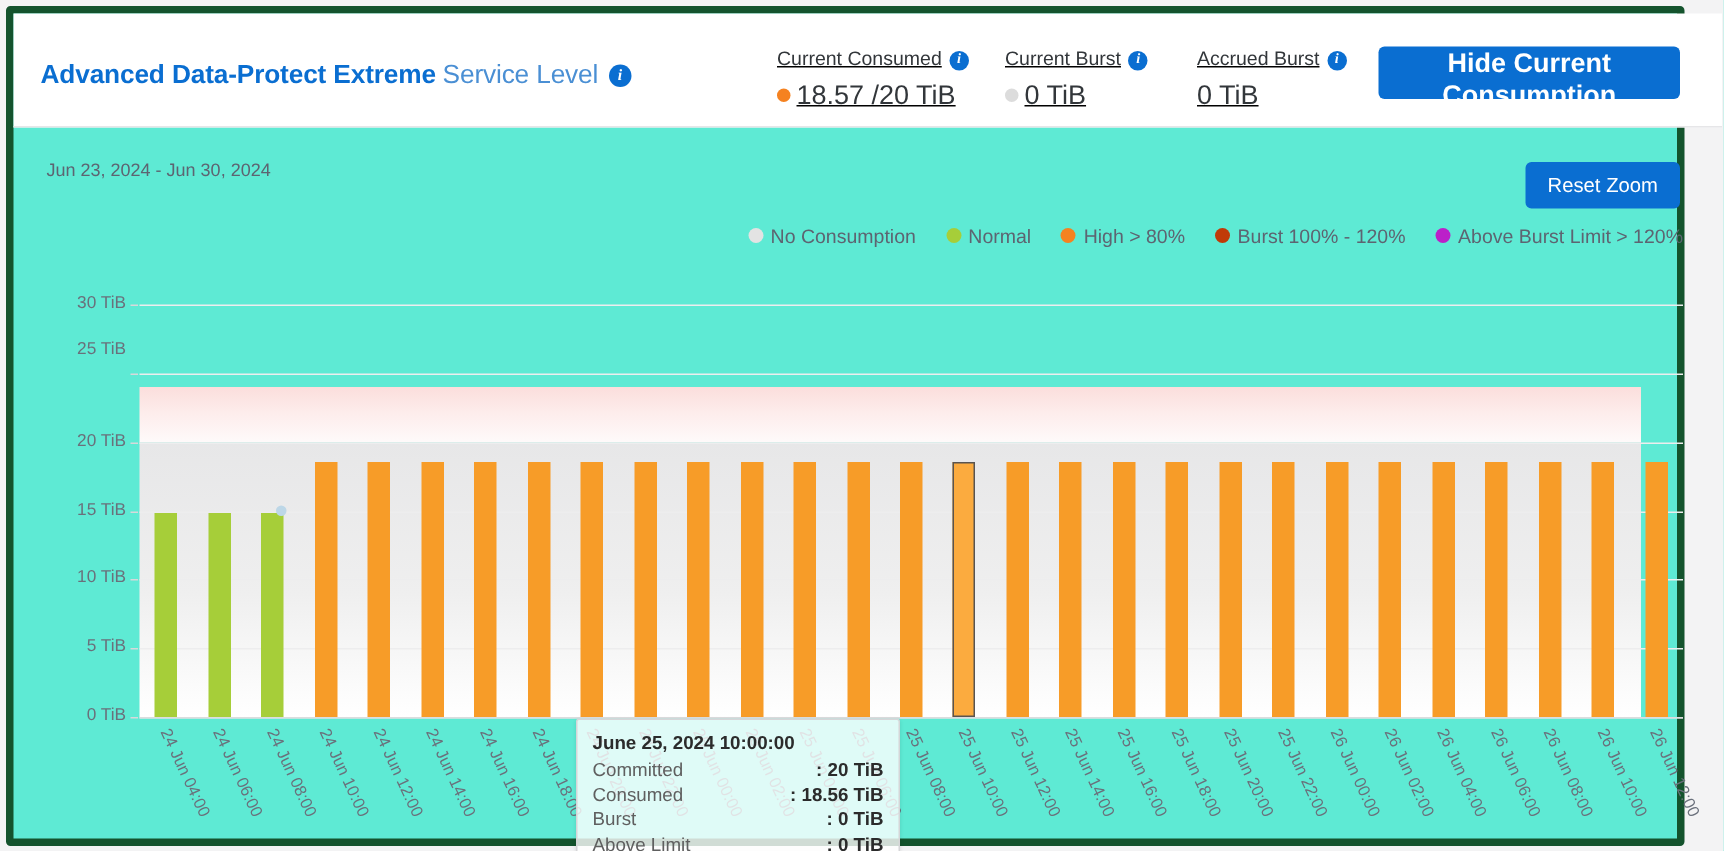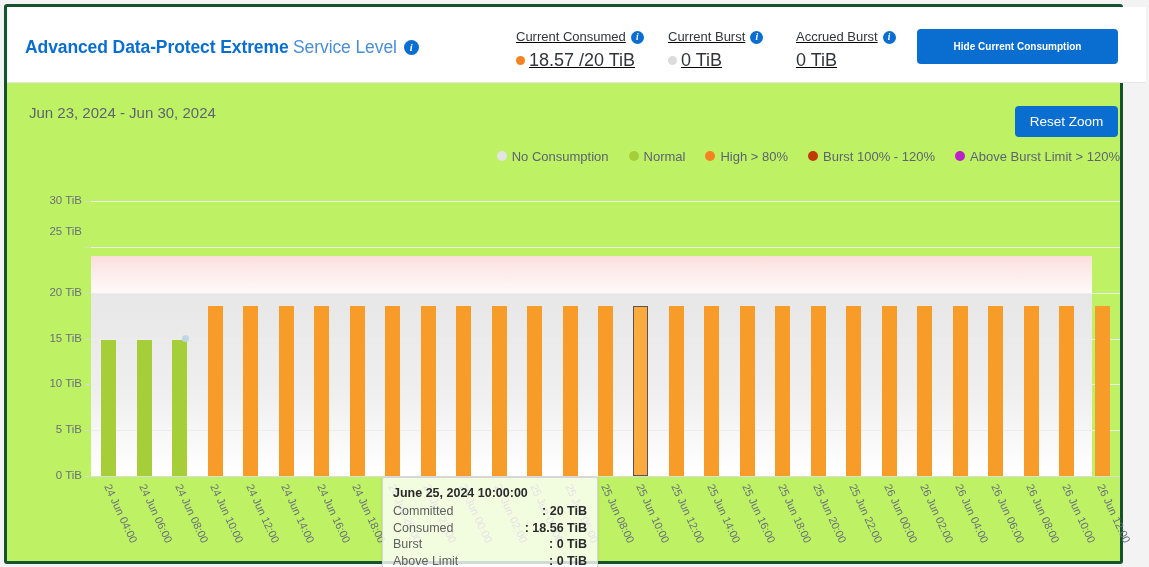--- a/index.html
+++ b/index.html
@@ -7,22 +7,22 @@
     margin: 0; padding: 0;
     width: 1149px; height: 567px;
     background: #f3f3f4;
     font-family: "Liberation Sans", sans-serif;
     overflow: hidden;
   }
   #card {
     position: absolute;
     left: 4px; top: 4px;
     width: 1119px; height: 560px;
-    background: #bef264;
-    border: 3px solid #14532d;
+    background: #5eead4;
+    border: 5px solid #14532d;
     border-radius: 3px;
   }
 
   
   #header {
     position: absolute; left: 0; top: 0;
     width: 1139px; height: 76px;
     border-bottom: 1px solid #e6e6e8;
     background: #fff;
   }
@@ -60,29 +60,29 @@
   }
   #m-consumed { left: 509px; }
   #m-burst { left: 661px; }
   #m-accrued { left: 789px; }
 
   #hide-btn {
     position: absolute; left: 910px; top: 22px;
     width: 201px; height: 35px;
     background: #0a6ed1; color: #fff;
     border: none; border-radius: 4px;
-    font-size: 10px; font-weight: bold;
+    font-size: 18px; font-weight: bold;
     font-family: "Liberation Sans", sans-serif;
     cursor: pointer;
   }
 
   
   #daterange {
     position: absolute; left: 22px; top: 97px;
-    font-size: 15px; color: #5d6471;
+    font-size: 12px; color: #5d6471;
   }
   #reset-btn {
     position: absolute; left: 1008px; top: 99px;
     width: 103px; height: 31px;
     background: #0a6ed1; color: #fff;
     border: none; border-radius: 4px;
     font-size: 13.5px; font-weight: normal;
     font-family: "Liberation Sans", sans-serif;
     cursor: pointer;
   }

